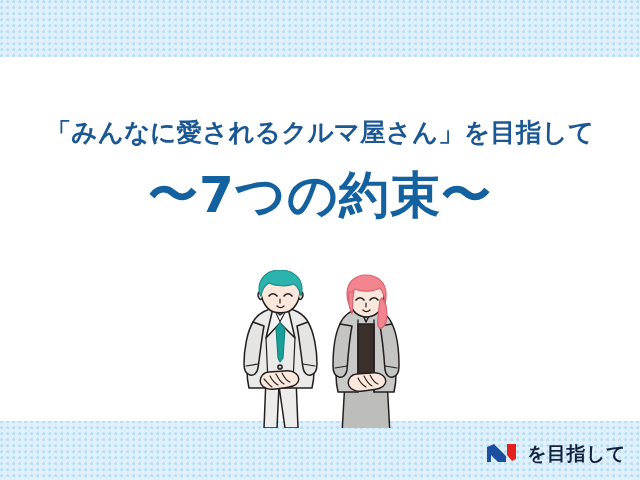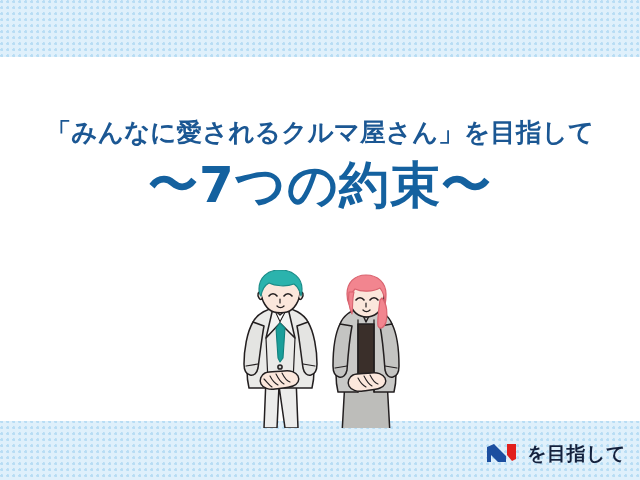--- a/index.html
+++ b/index.html
@@ -52,21 +52,21 @@
     margin-top:63px;
     white-space:nowrap;
   }
   #headline-secondary {
     font-family:"DejaVu Sans", sans-serif;
     font-weight:700;
     font-size:50px;
     letter-spacing:1px;
     color:#14619f;
     line-height:1;
-    margin-top:14px;
+    margin-top:24px;
     white-space:nowrap;
   }
 
   
   #illustration {
     position:absolute;
     left:236px;
     top:270px;
     width:180px;
     height:158px;

